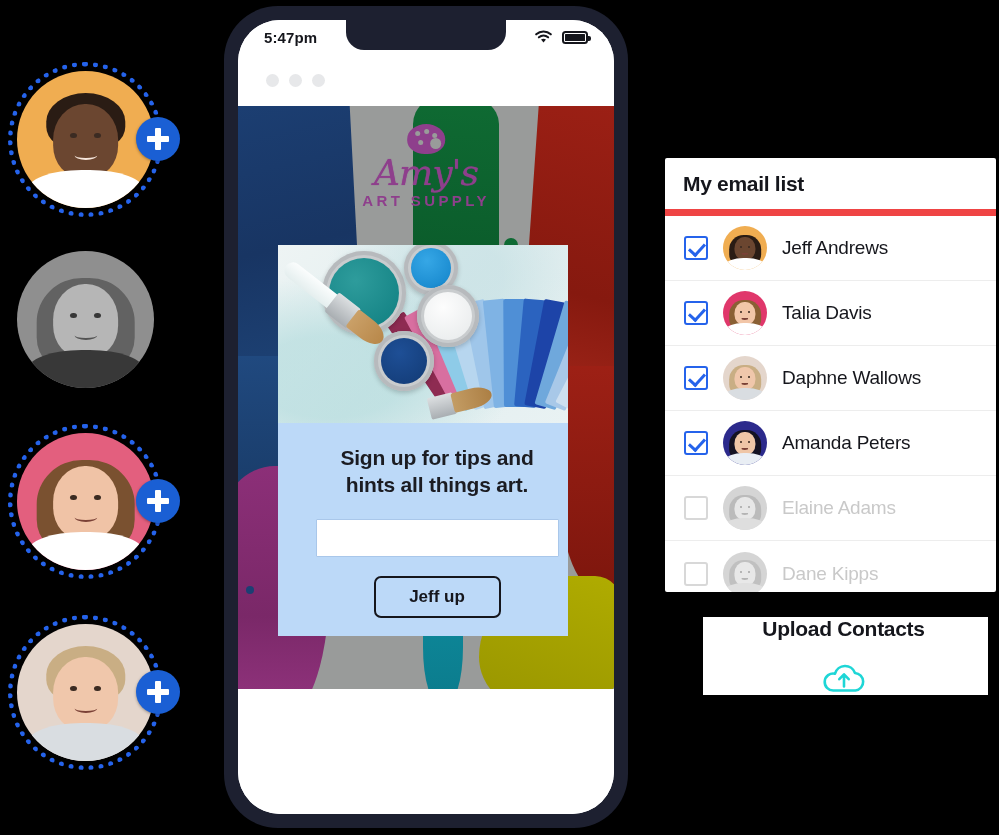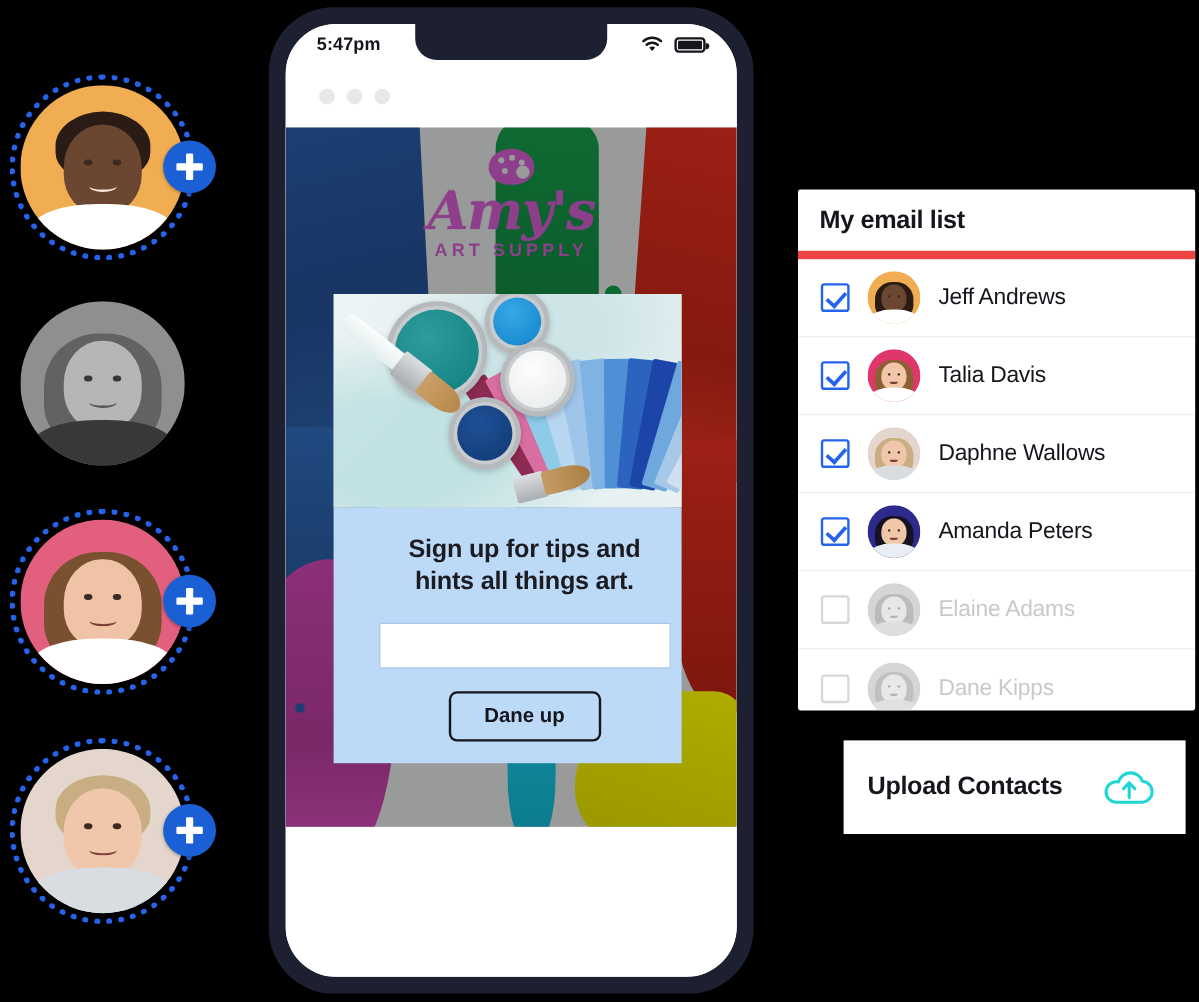--- a/index.html
+++ b/index.html
@@ -185,22 +185,22 @@
   .palette::after {
     content: ""; position: absolute; right: 4px; bottom: 5px;
     width: 11px; height: 11px; border-radius: 50%; background: #999b9a;
   }
   .palette .hole { position: absolute; width: 5px; height: 5px; border-radius: 50%; background: #999b9a; }
   .palette .h1 { left: 8px;  top: 7px; }
   .palette .h2 { left: 17px; top: 5px; }
   .palette .h3 { left: 25px; top: 9px; }
   .palette .h4 { left: 11px; top: 16px; }
   .logo-script {
-    font-family: "DejaVu Serif", serif; font-style: italic; font-weight: 700;
-    font-size: 44px; line-height: .95; letter-spacing: -1px;
+    font-family: "DejaVu Serif", serif; font-style: italic; font-weight: 400;
+    font-size: 36px; line-height: .95; letter-spacing: -1px;
     text-shadow: 0 0 1px #8e3f8c;
   }
   .logo-sub {
     font-size: 15px; font-weight: 700; letter-spacing: 3.4px; margin-top: 2px;
   }
 
   .paintcard {
     position: absolute; left: 40px; top: 139px; width: 290px; height: 178px;
     overflow: hidden; background: #e8f1f2; z-index: 4;
   }
@@ -306,20 +306,21 @@
   }
   .row-name { font-size: 19px; color: #15161c; letter-spacing: -.2px; }
   .row.disabled .row-name { color: #c9c9c9; }
   .row.disabled .row-av { filter: grayscale(1) opacity(.42); }
 
   .upload-btn {
     position: absolute; left: 703px; top: 617px; width: 285px; height: 78px;
     background: #fff; border: none; display: flex; align-items: center;
     justify-content: space-between; padding: 0 24px 0 20px; cursor: pointer;
     font-family: "Liberation Sans", sans-serif;
+    flex-direction: column;
   }
   .upload-label { font-size: 21px; font-weight: 700; color: #15161c; letter-spacing: -.3px; }
 </style>
 </head>
 <body>
 
 <div id="stage">
 
   <div class="avatar-col">
     <div class="avatar-slot" style="top:62px">
@@ -474,21 +475,21 @@
               </span>
             <span class="brush2">
                 <span class="ferrule"></span>
                 <span class="bristle"></span>
               </span>
           </div>
 
           <div class="signup">
             <h2>Sign up for tips and hints all things art.</h2>
             <input class="signup-input" type="text" placeholder="" style="">
-            <button class="signup-btn">Dane up</button>
+            <button class="signup-btn">Jeff up</button>
           </div>
         </div>
 
       </div>
     </div>
   </div>
 
   <div class="panel">
     <div class="panel-head">
       <span class="panel-title">My email list</span>

